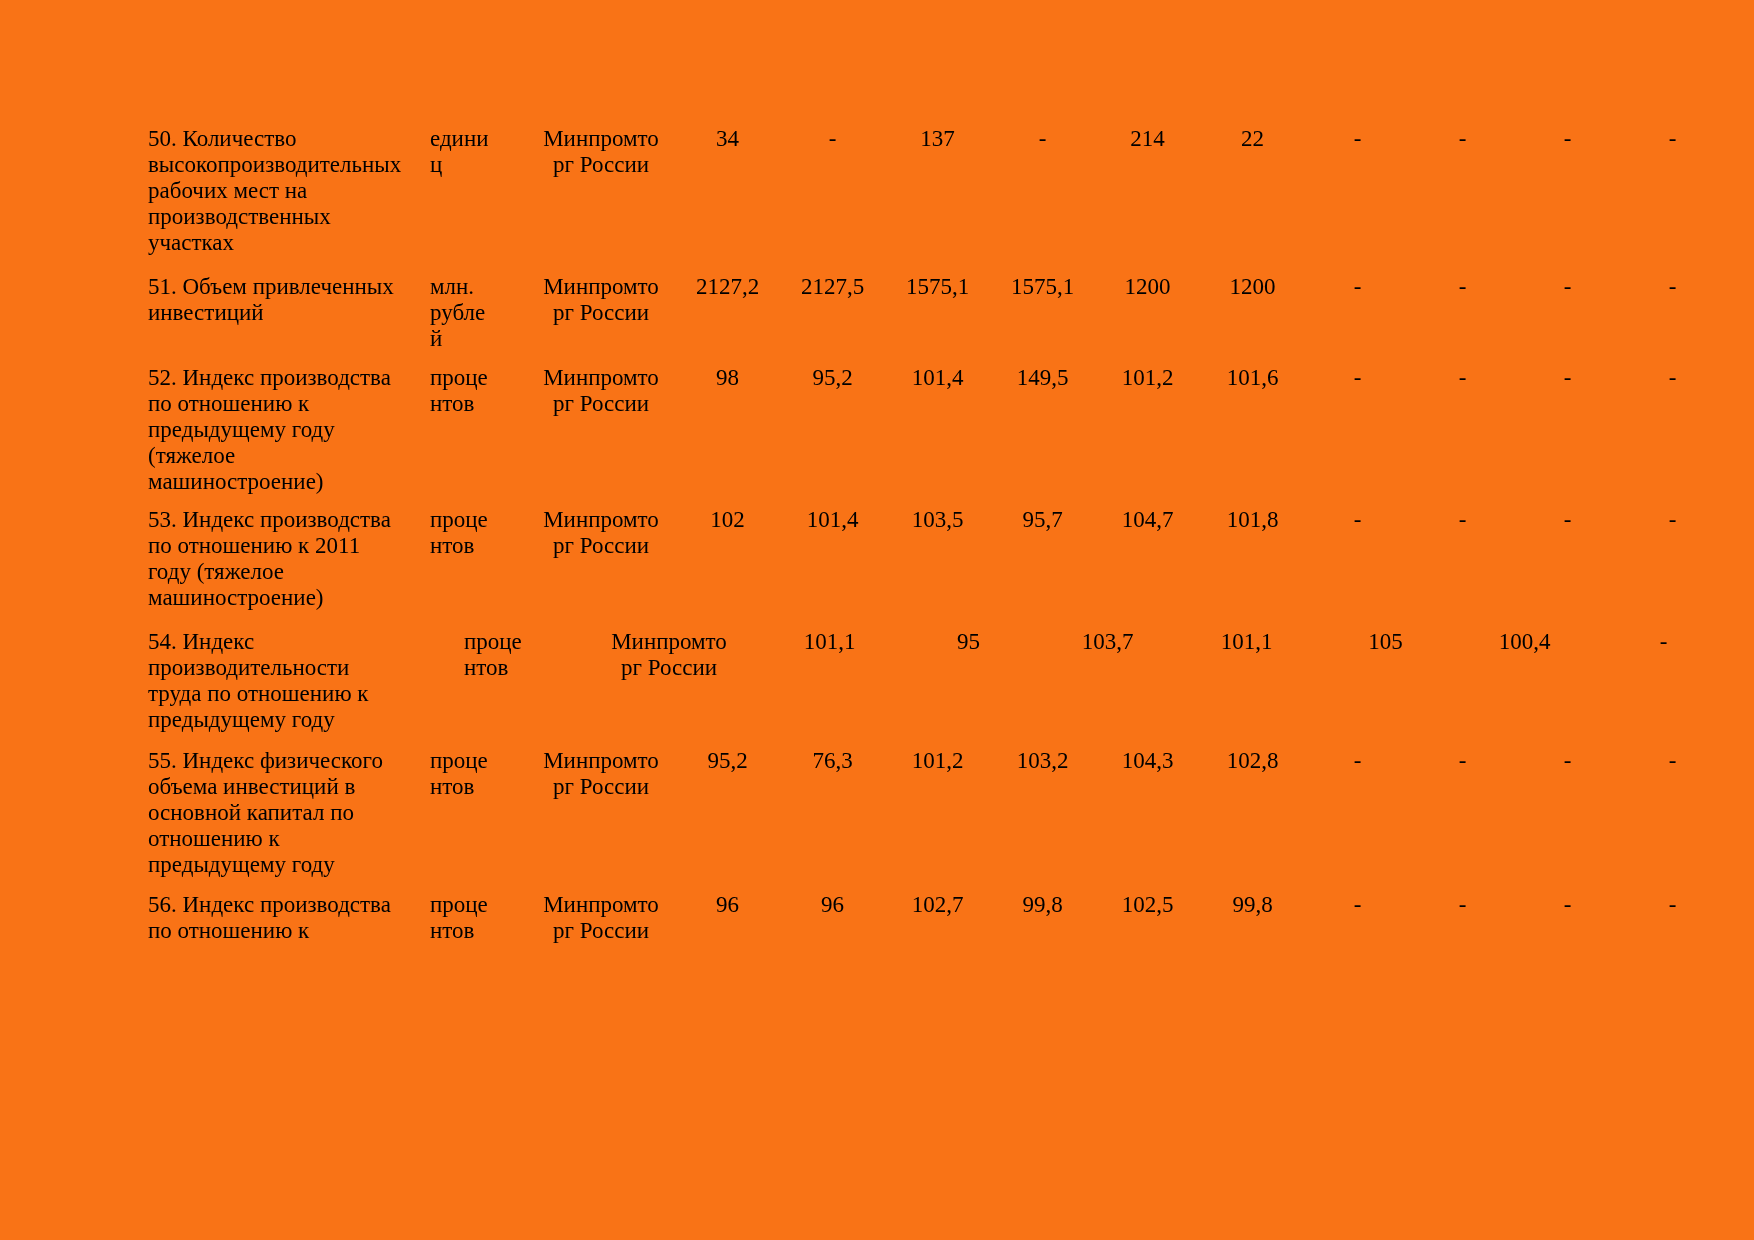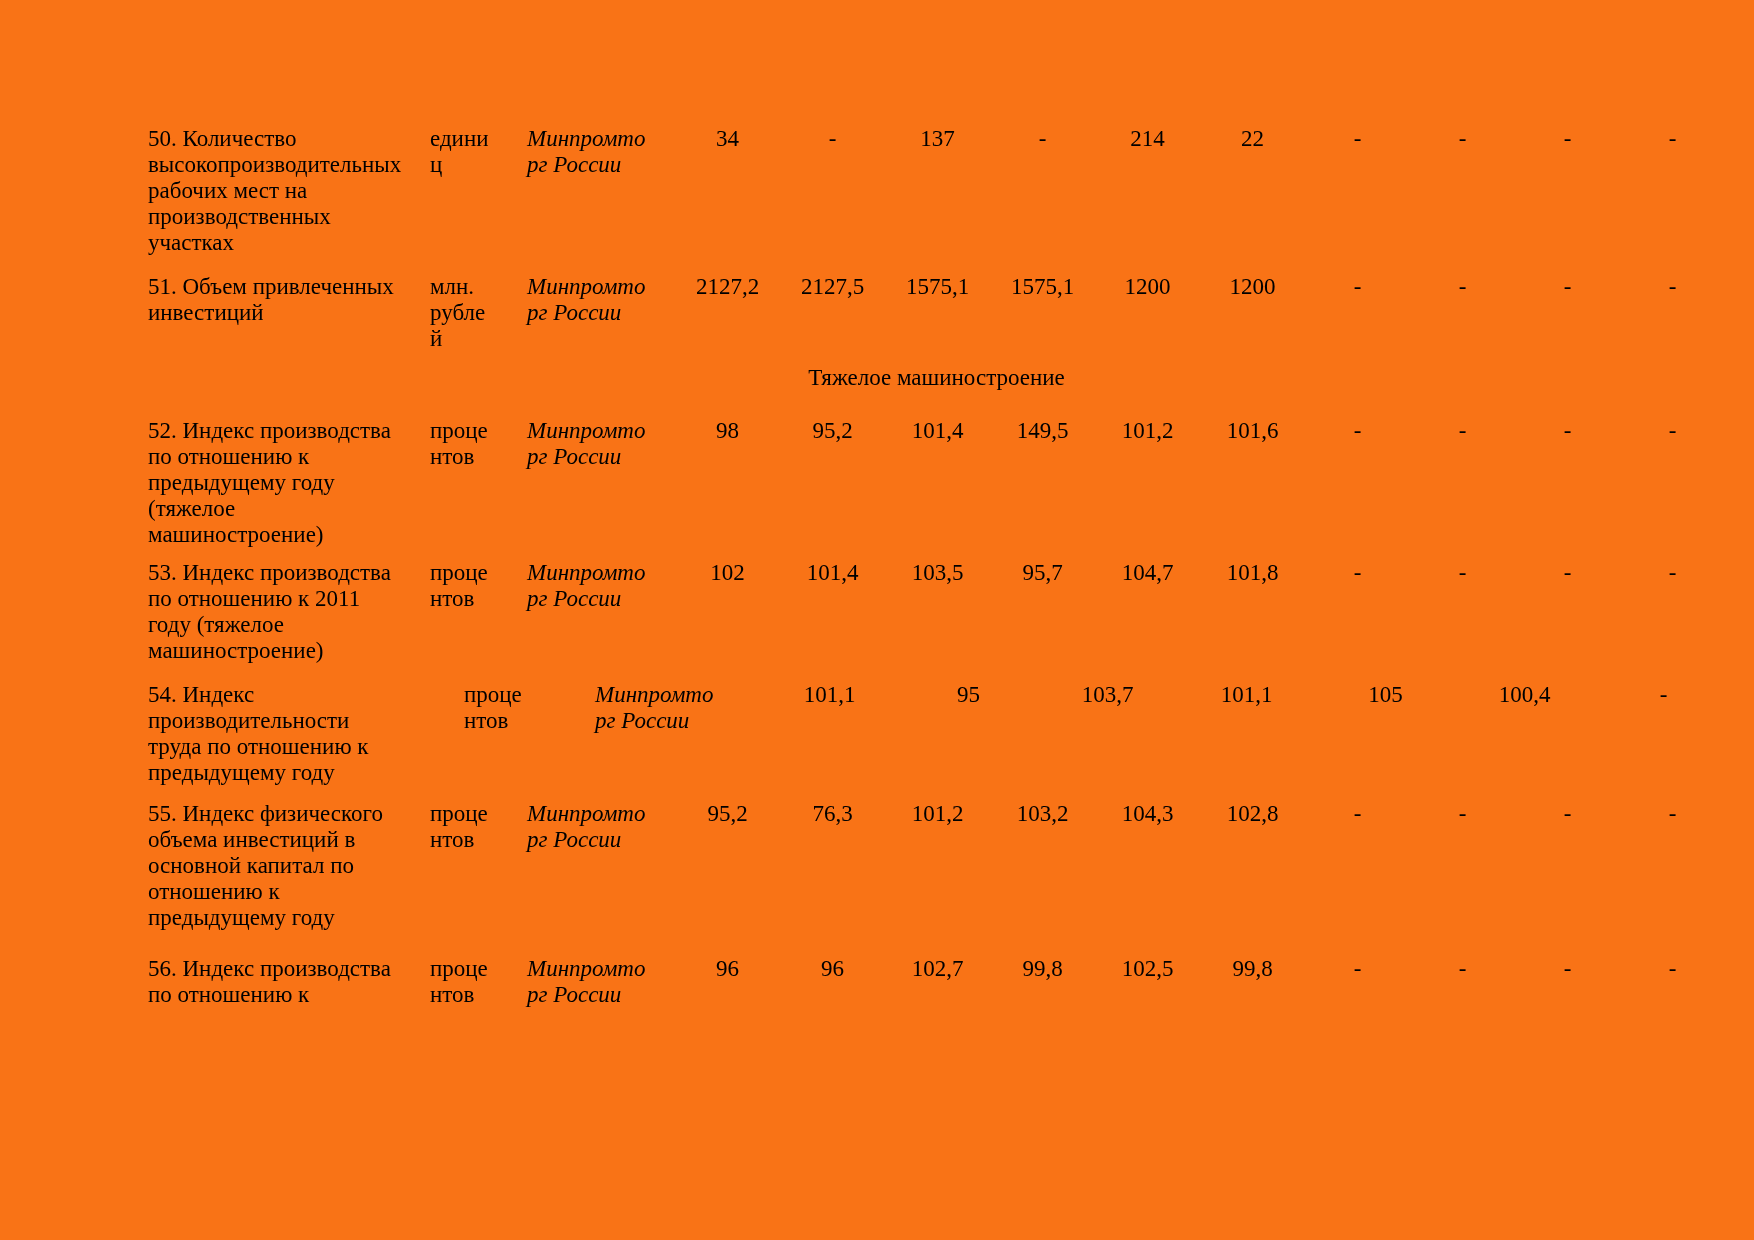--- a/index.html
+++ b/index.html
@@ -33,30 +33,30 @@
     display: block;
     width: 1577px;
     text-align: center;
     margin-bottom: 16px;
   }
   .cell {
     white-space: pre-line;
   }
   .cell.name   { text-align: left; }
   .cell.unit   { text-align: left; }
-  .cell.agency { text-align: left; font-style: italic; }
+  .cell.agency { text-align: center; }
   .cell.value  { text-align: center; }
   
   .b0 { margin-bottom: 18px; }
   .b1 { margin-bottom: 13px; }
   .b2 { margin-bottom: 27px; }
   .b3 { margin-bottom: 12px; }
   .b4 { margin-bottom: 18px; }
   .b5 { margin-bottom: 15px; gap: 34px; }
-  .b6 { margin-bottom: 25px; }
+  .b6 { margin-bottom: 14px; }
   .b7 { margin-bottom: 12px; }
   .b8 { margin-bottom: 0; }
 </style>
 </head>
 <body>
 
 <div class="page">
   <div class="report-table">
       <div class="row b0">
     <div class="cell name">50. Количество
@@ -91,23 +91,20 @@
         <div class="cell value">2127,5</div>
         <div class="cell value">1575,1</div>
         <div class="cell value">1575,1</div>
         <div class="cell value">1200</div>
         <div class="cell value">1200</div>
         <div class="cell value">-</div>
         <div class="cell value">-</div>
         <div class="cell value">-</div>
         <div class="cell value">-</div>
       </div>
-      <div class="section-row b2">
-    <span>Тяжелое машиностроение</span>
-  </div>
       <div class="row b3">
     <div class="cell name">52. Индекс производства
 по отношению к
 предыдущему году
 (тяжелое
 машиностроение)</div>
     <div class="cell unit">проце
 нтов</div>
     <div class="cell agency">Минпромто
 рг России</div>

